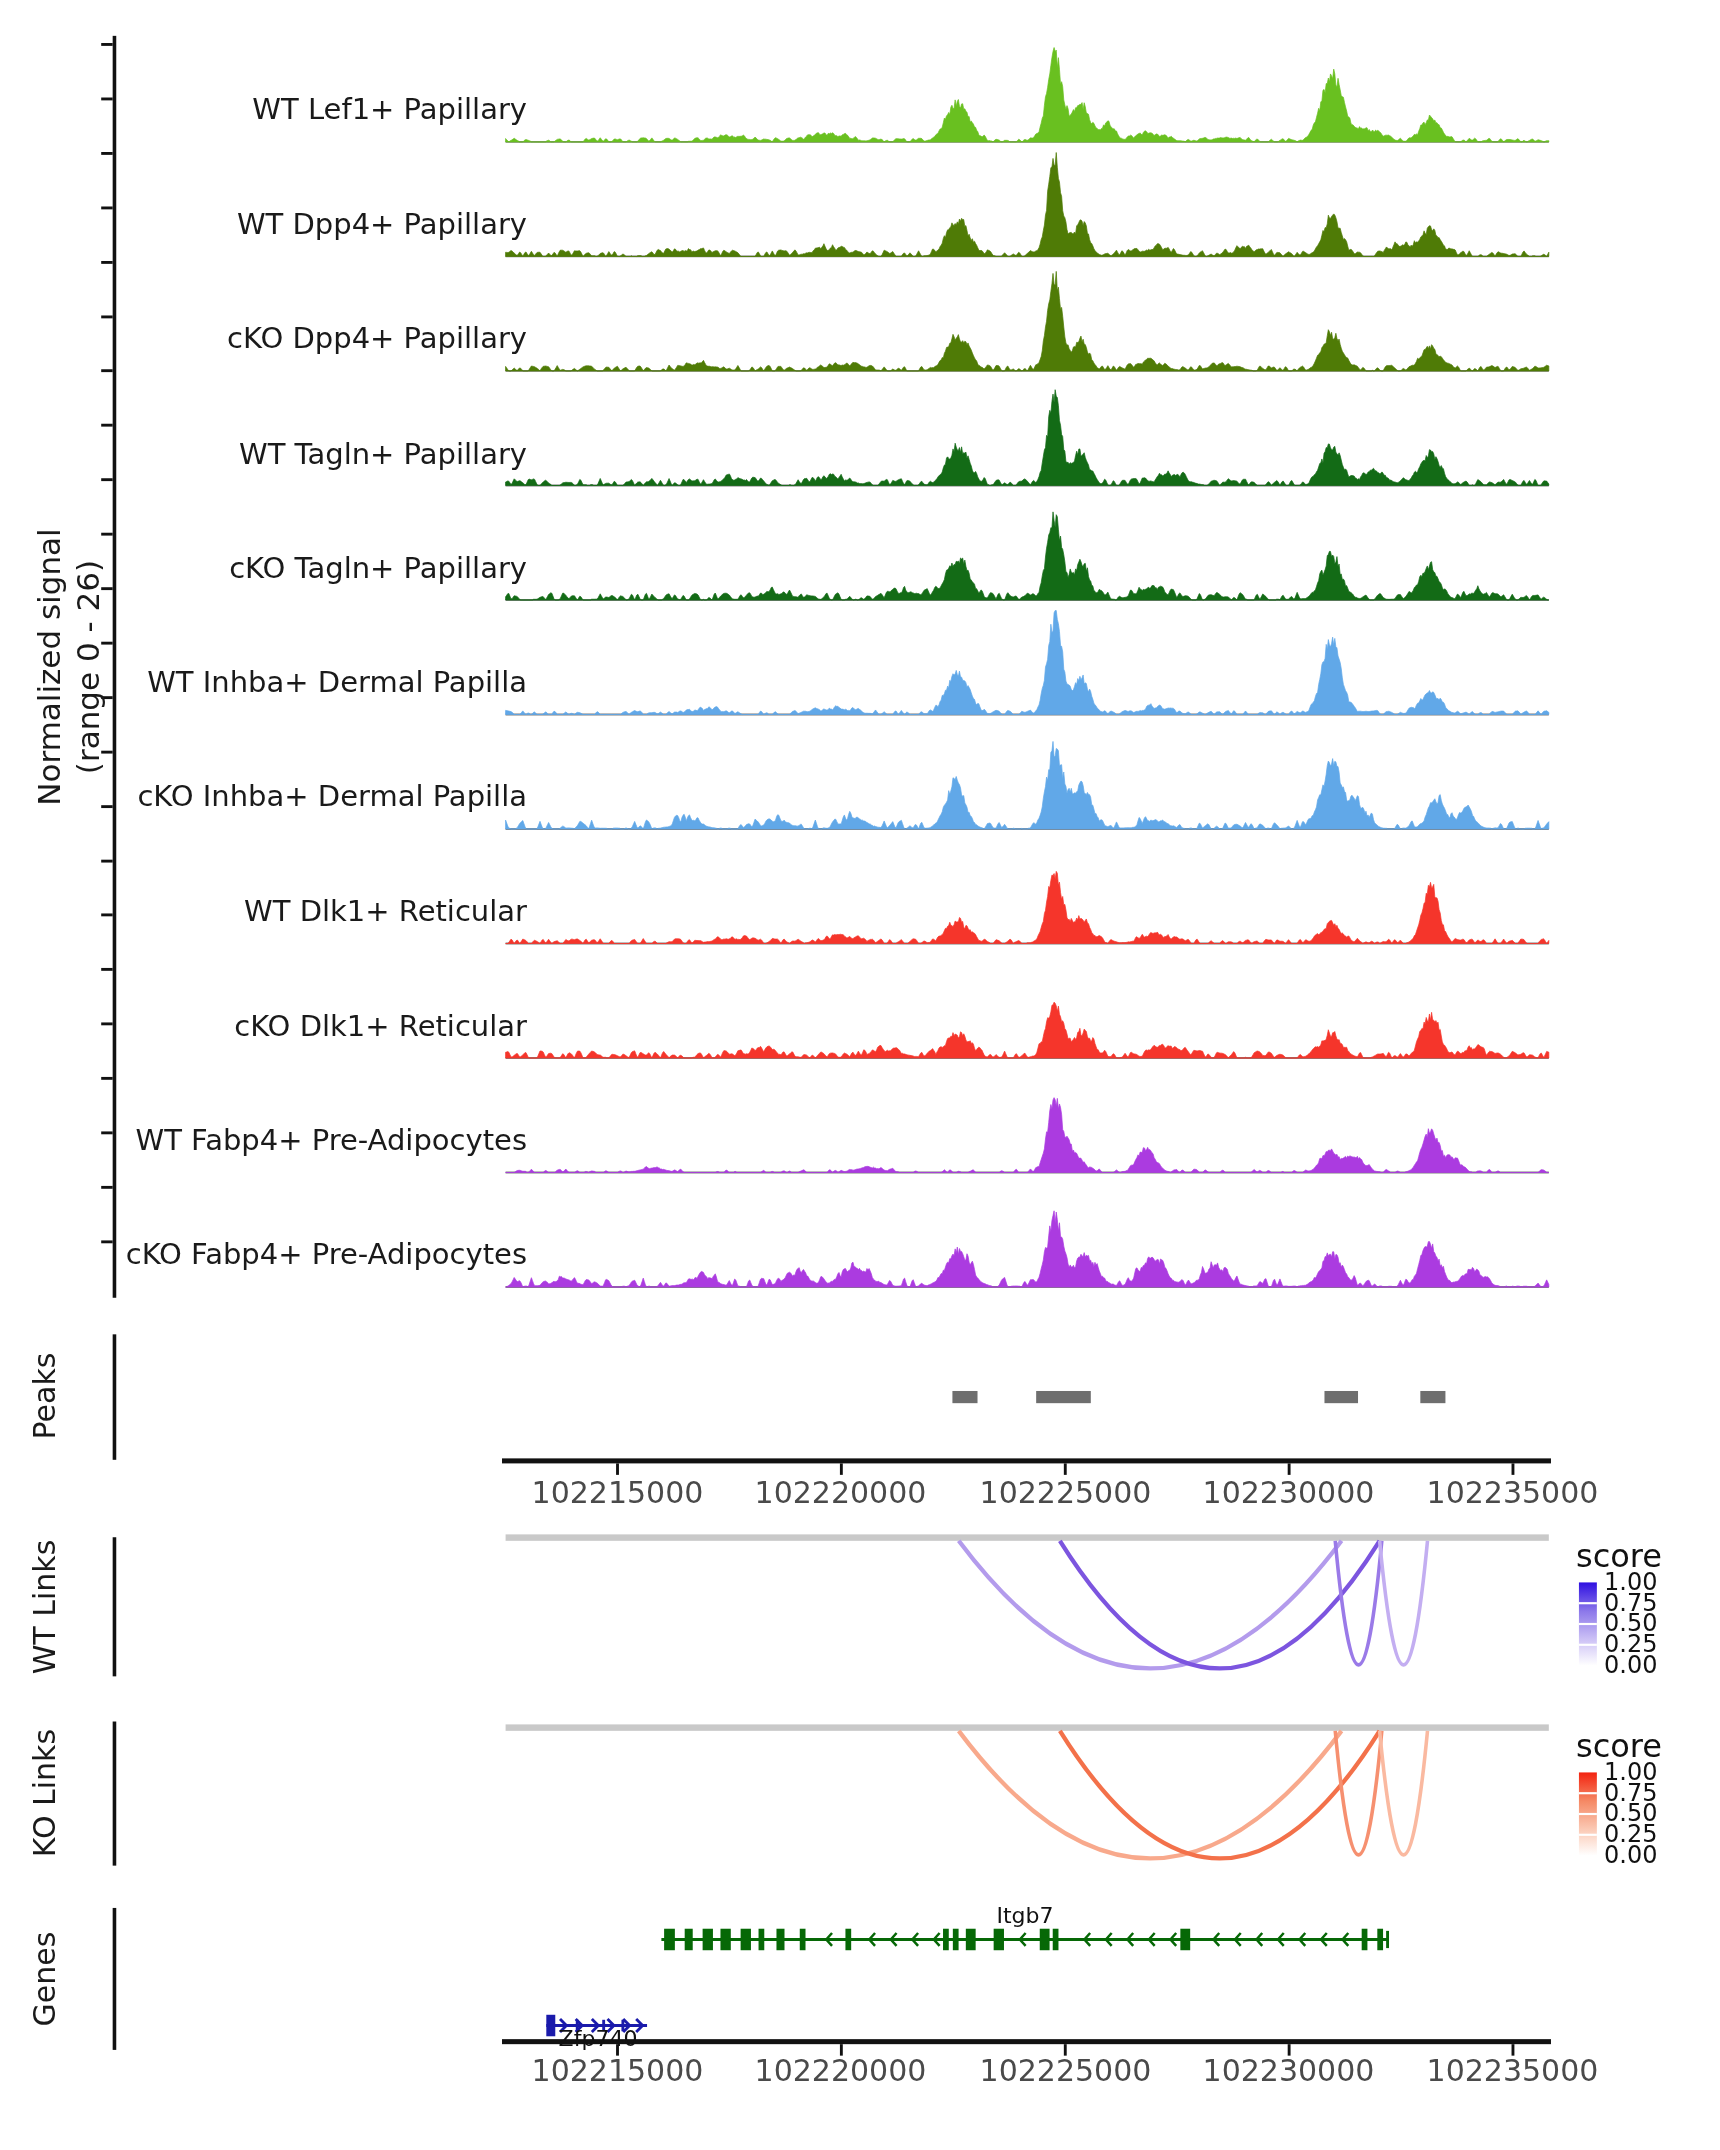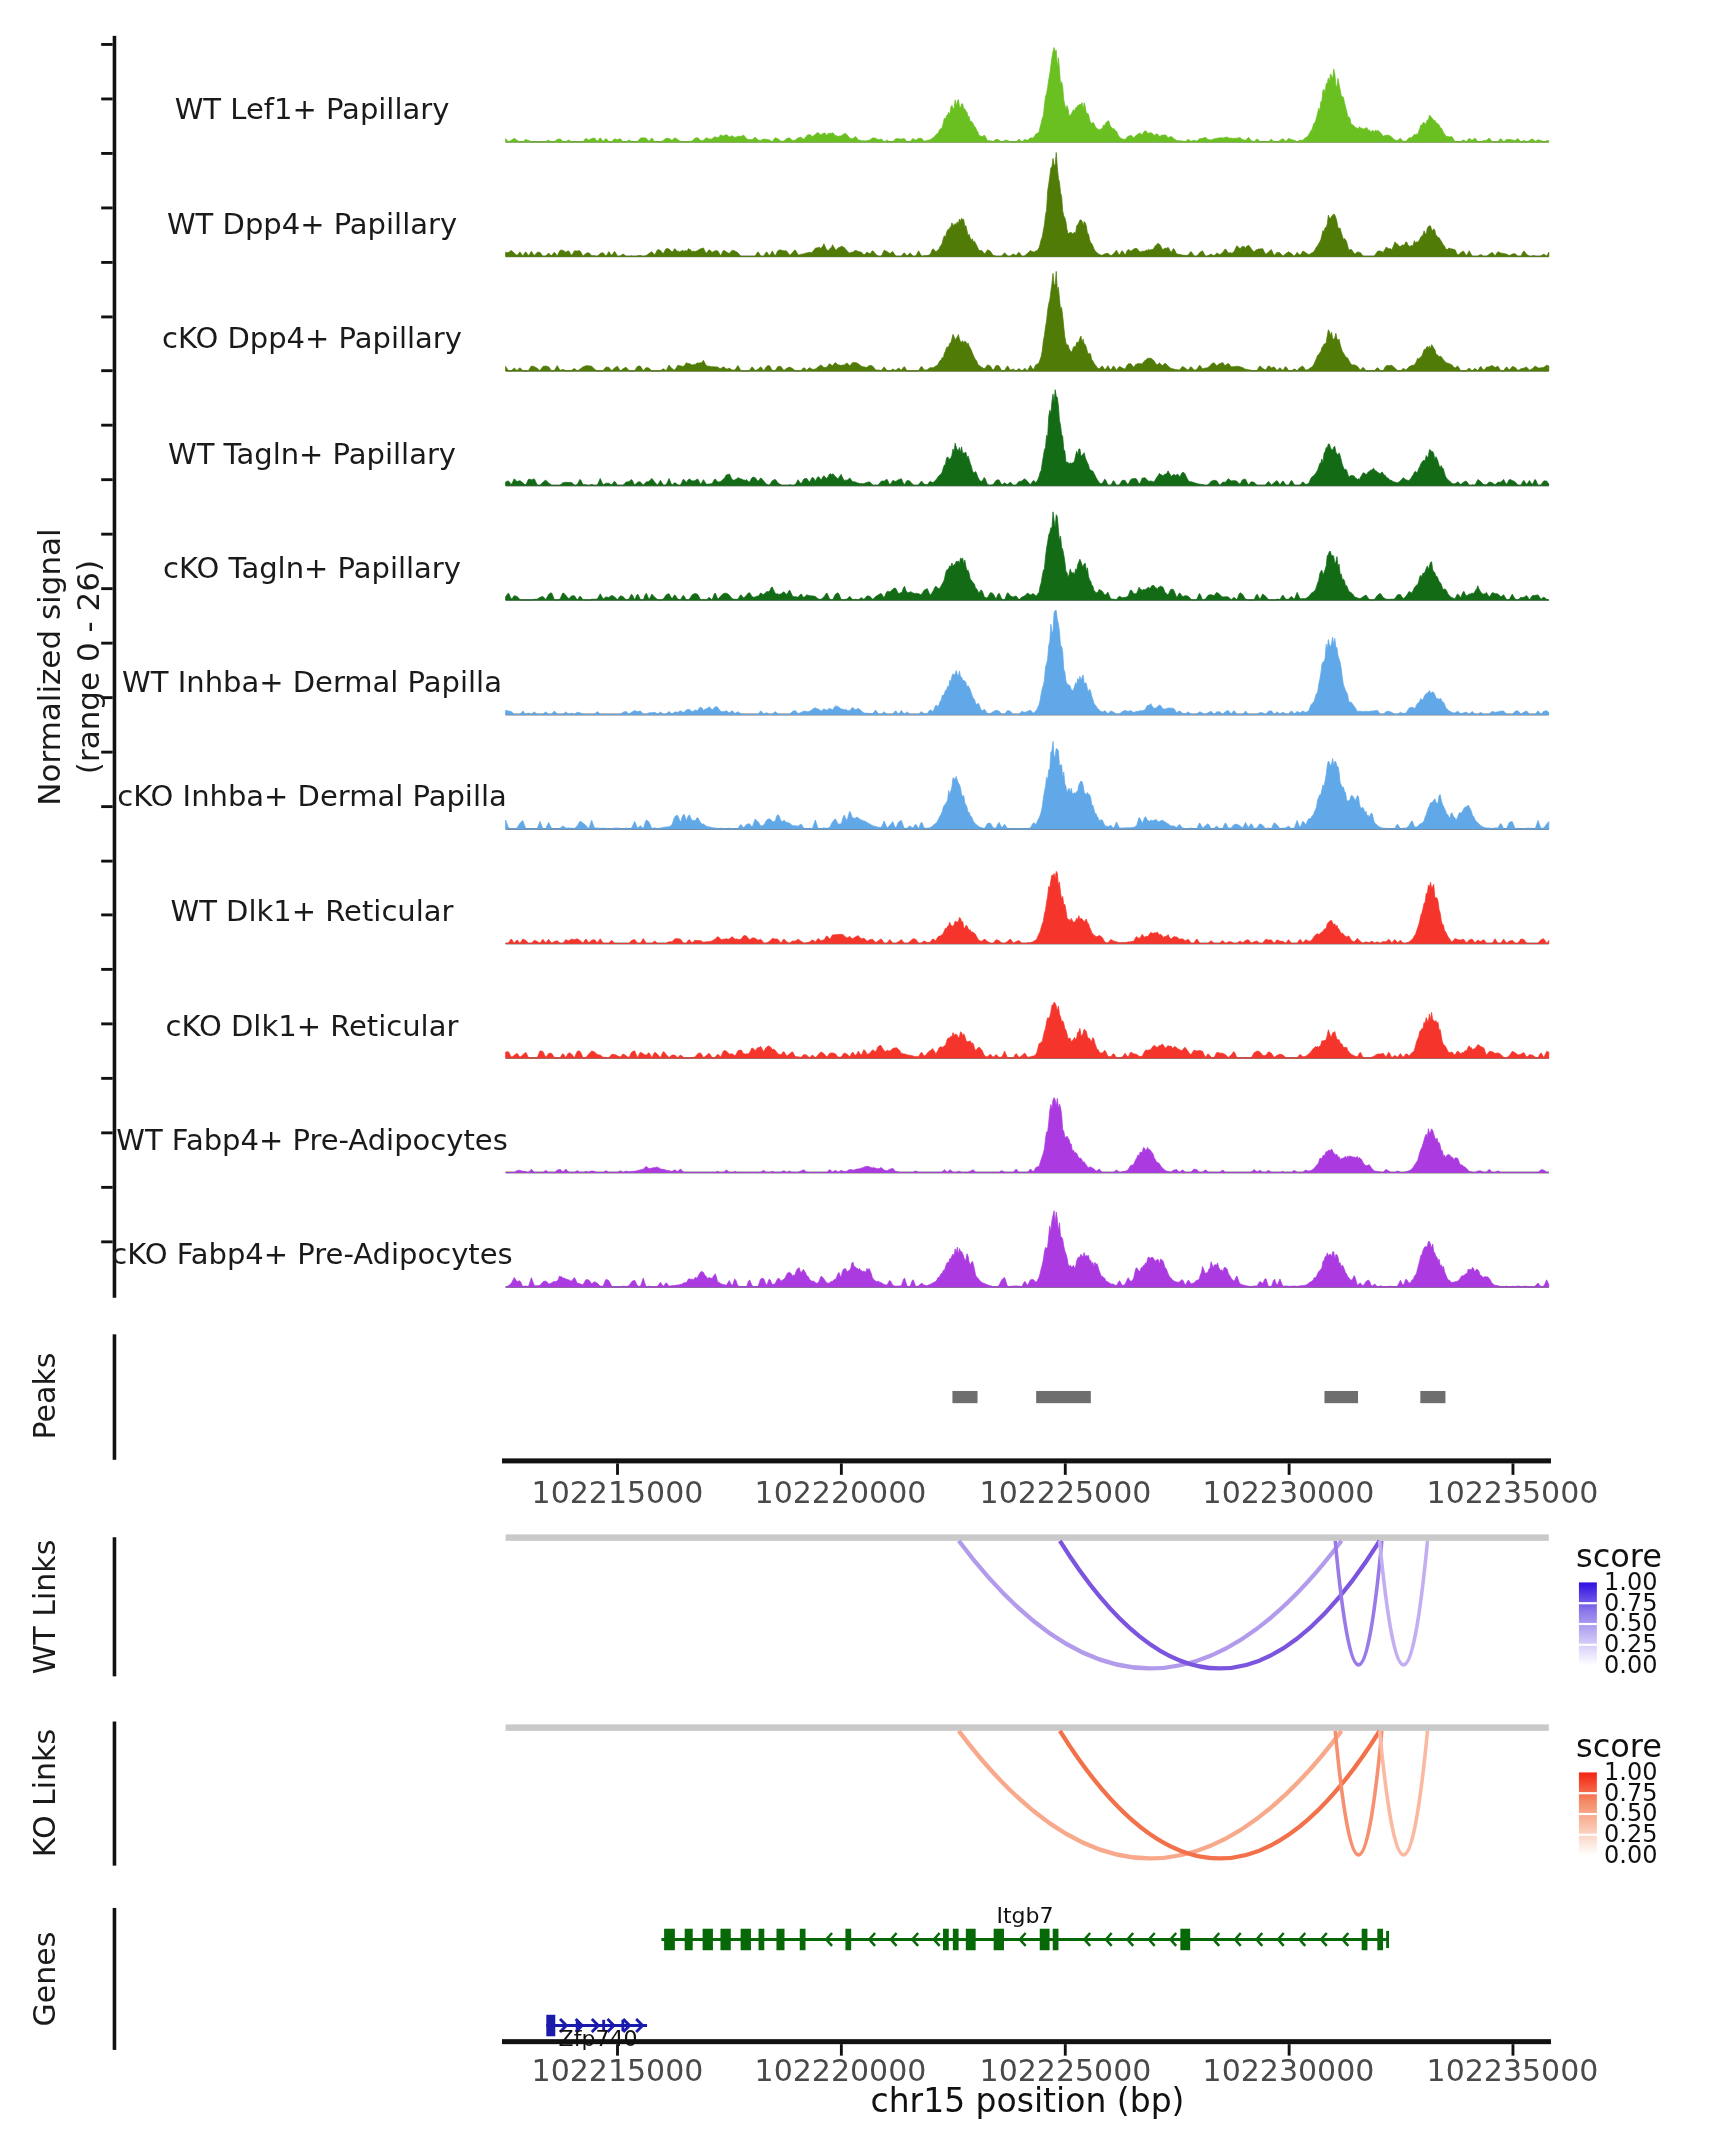--- a/index.html
+++ b/index.html
@@ -2,21 +2,21 @@
 <html style="font-size:11.5px"><head>
 <meta charset="utf-8">
 <style>
   html,body{margin:0;padding:0;background:#ffffff;}
   #figure-root{
     position:relative;width:1721px;height:2151px;background:#ffffff;overflow:hidden;
     font-family:"DejaVu Sans", sans-serif;
   }
   #genome-canvas{position:absolute;left:0;top:0;}
   .lbl{position:absolute;color:#1a1a1a;white-space:nowrap;}
-  .track-lbl{width:430px;left:97px;text-align:center;font-size:29px;line-height:34px;}
+  .track-lbl{width:430px;left:97px;text-align:right;font-size:29px;line-height:34px;}
   .vlabel{transform:rotate(-90deg);transform-origin:center;text-align:center;}
   .axis-ticks{font-size:30px;color:#4a4a4a;text-align:center;width:229px;}
   .legend-tick{font-size:24px;line-height:29px;color:#111;text-align:left;width:100px;}
   .score-title{font-size:32px;color:#111;}
   .gene-lbl{font-size:22px;color:#111;width:172px;text-align:center;}
   #x-axis-title{font-size:33px;color:#111;width:717px;left:669px;top:2081px;text-align:center;}
   #signal-axis-label{left:-290px;top:628px;width:717px;font-size:31px;line-height:39px;}
   .section-lbl{font-size:30px;width:287px;line-height:36px;}
 </style>
 </head>
@@ -183,21 +183,20 @@
   <div class="lbl vlabel section-lbl" style="left:-99px;top:1589px;">WT Links</div>
   <div class="lbl vlabel section-lbl" style="left:-99px;top:1775px;">KO Links</div>
   <div class="lbl vlabel section-lbl" style="left:-99px;top:1961px;">Genes</div>
 
   <div class="lbl score-title" style="left:1576px;top:1537px;">score</div>
   <div class="lbl score-title" style="left:1576px;top:1727px;">score</div>
 
   <div class="lbl gene-lbl" style="left:939px;top:1903px;">Itgb7</div>
   <div class="lbl gene-lbl" style="left:512px;top:1996px;margin-top:30px;">Zfp740</div>
 
-  <div class="lbl" id="x-axis-title">chr15 position (bp)</div>
 
   <div id="dyn-labels">
       <div class="lbl track-lbl" style="top:92px;">WT Lef1+ Papillary</div>
       <div class="lbl track-lbl" style="top:207px;">WT Dpp4+ Papillary</div>
       <div class="lbl track-lbl" style="top:321px;">cKO Dpp4+ Papillary</div>
       <div class="lbl track-lbl" style="top:437px;">WT Tagln+ Papillary</div>
       <div class="lbl track-lbl" style="top:551px;">cKO Tagln+ Papillary</div>
       <div class="lbl track-lbl" style="top:665px;">WT Inhba+ Dermal Papilla</div>
       <div class="lbl track-lbl" style="top:779px;">cKO Inhba+ Dermal Papilla</div>
       <div class="lbl track-lbl" style="top:894px;">WT Dlk1+ Reticular</div>

